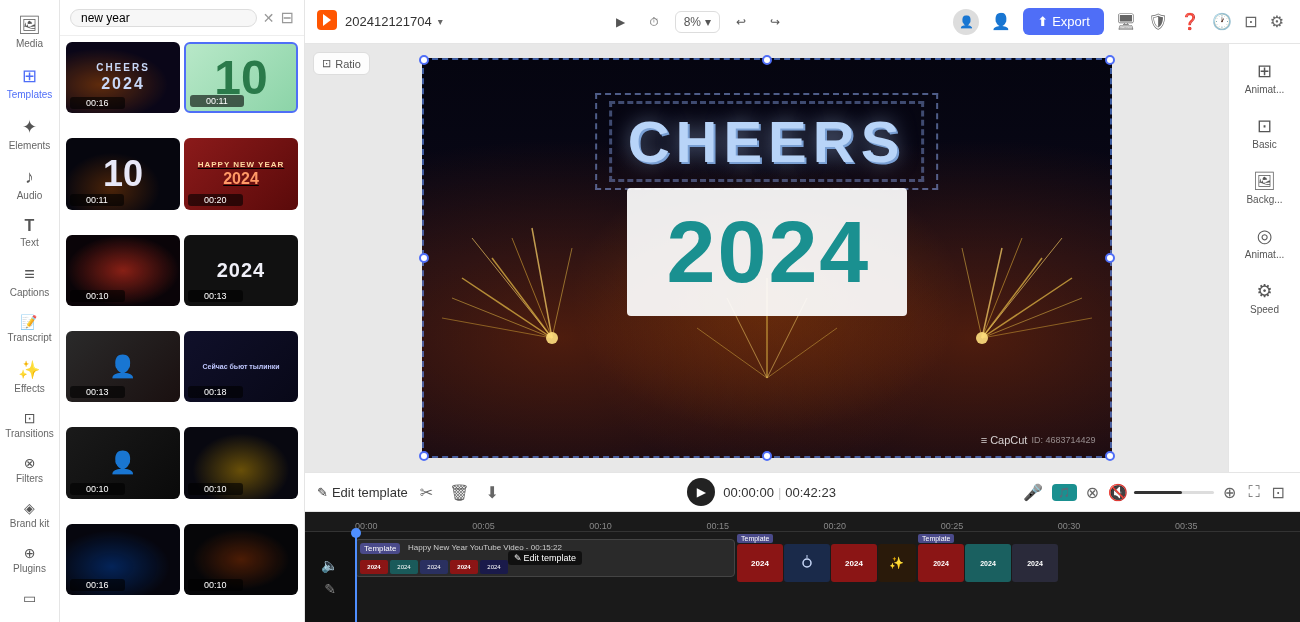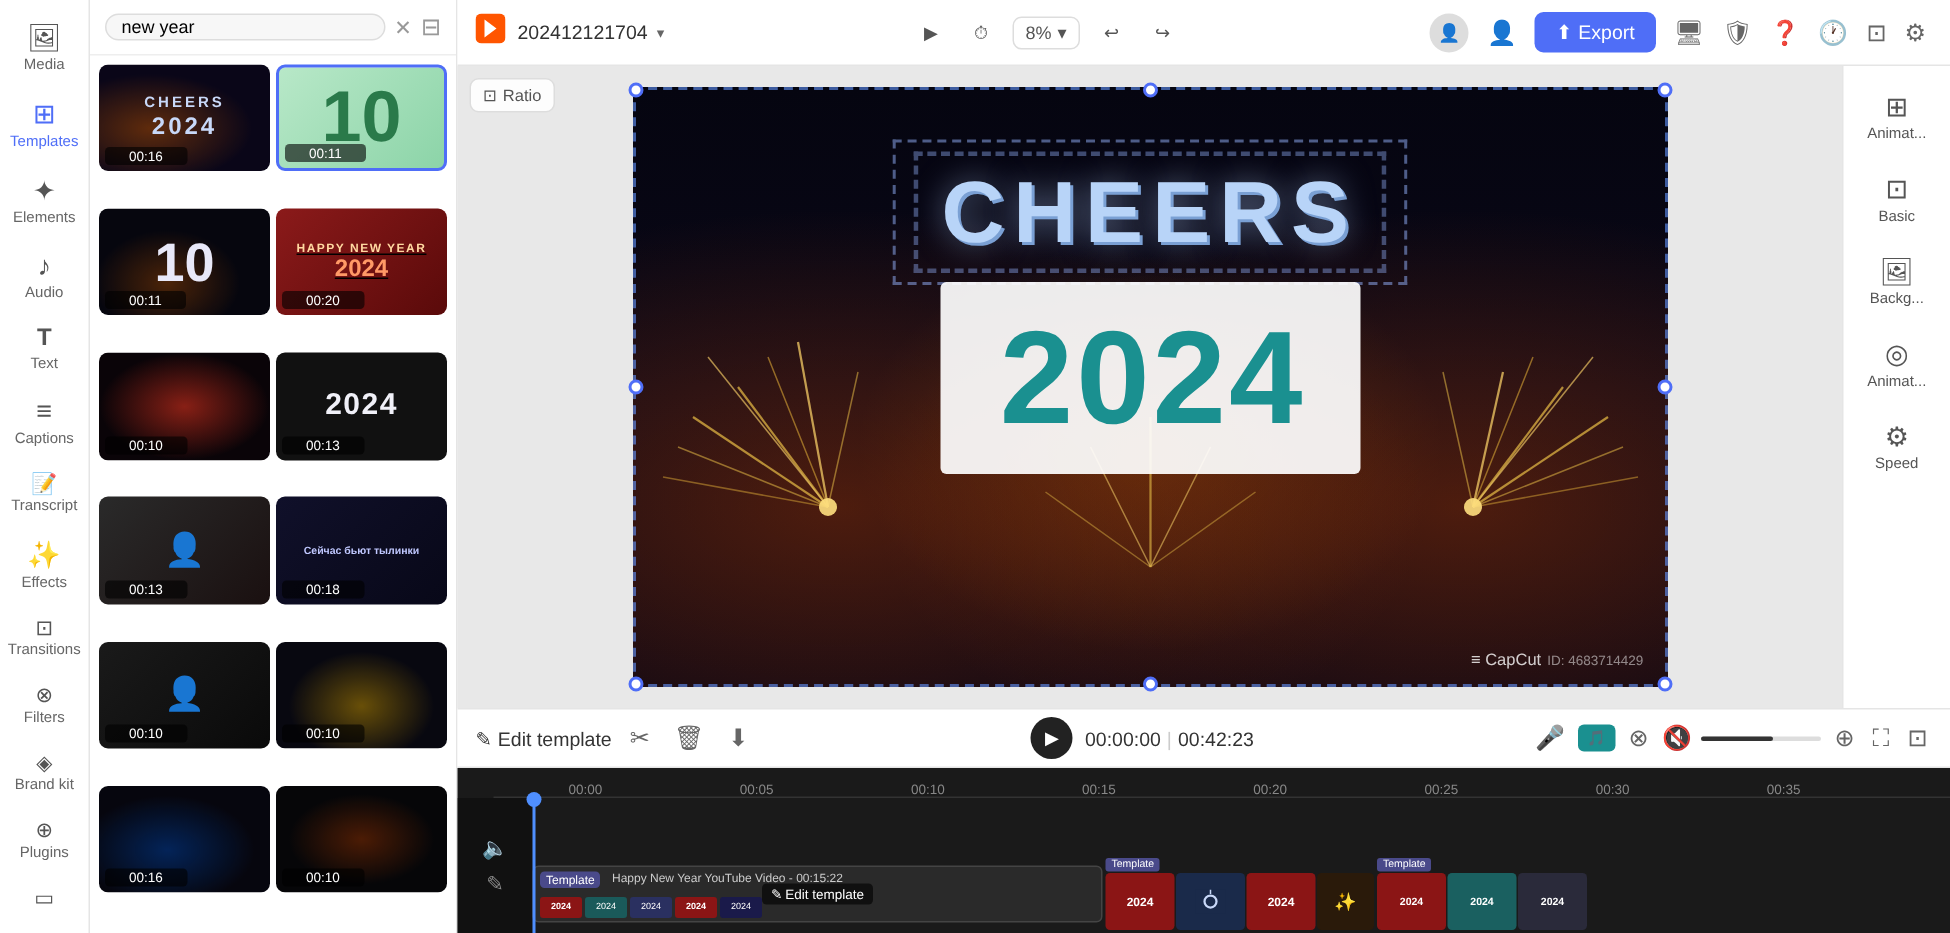--- a/index.html
+++ b/index.html
@@ -396,21 +396,20 @@
     }
     .timeline-ruler {
       height: 20px;
       background: #1a1a1a;
       display: flex;
       align-items: flex-end;
       padding: 0 8px;
       padding-left: 50px;
       gap: 0;
       border-bottom: 1px solid #333;
-      margin-left: 24px;
     }
     .ruler-mark {
       font-size: 9px;
       color: #888;
       flex: 1;
       text-align: left;
     }
     .track-controls {
       width: 50px;
       background: #111;
@@ -434,21 +433,20 @@
       flex-direction: column;
       gap: 4px;
       padding: 4px 0;
       position: relative;
     }
     .timeline-track {
       height: 44px;
       display: flex;
       align-items: center;
       position: relative;
-      margin-top: 38px;
     }
     .playhead {
       position: absolute;
       left: 0;
       top: 0;
       bottom: 0;
       width: 2px;
       background: #4f8fff;
       z-index: 10;
     }

